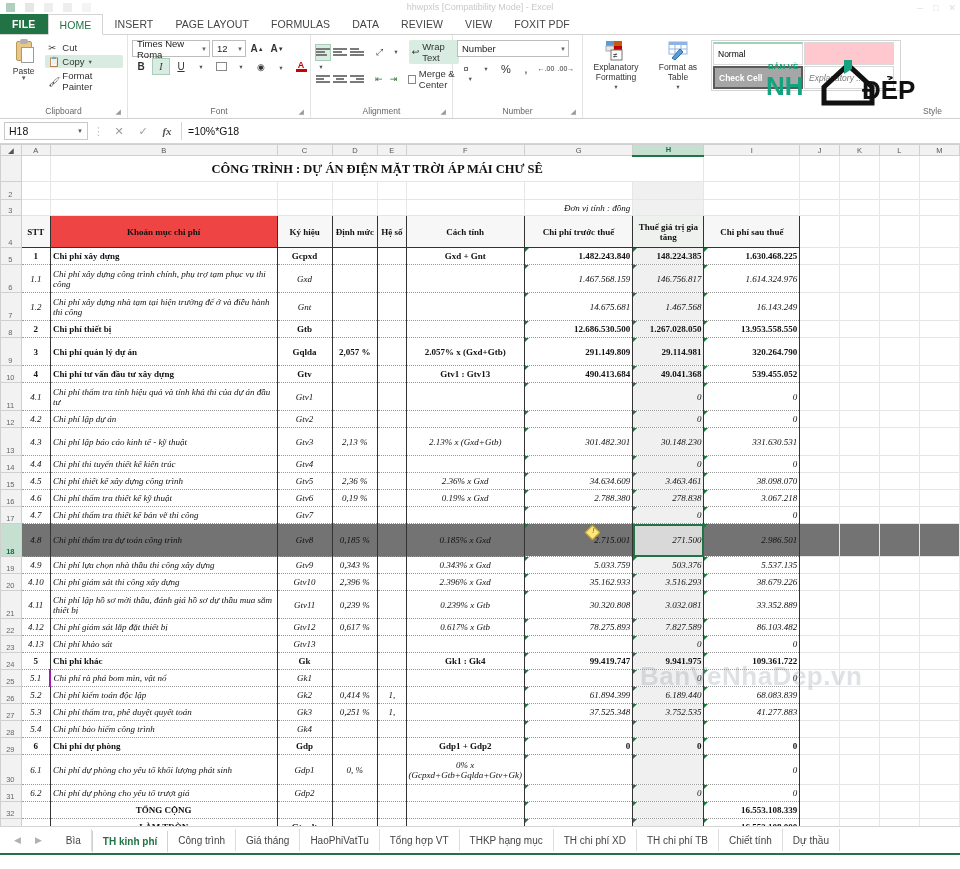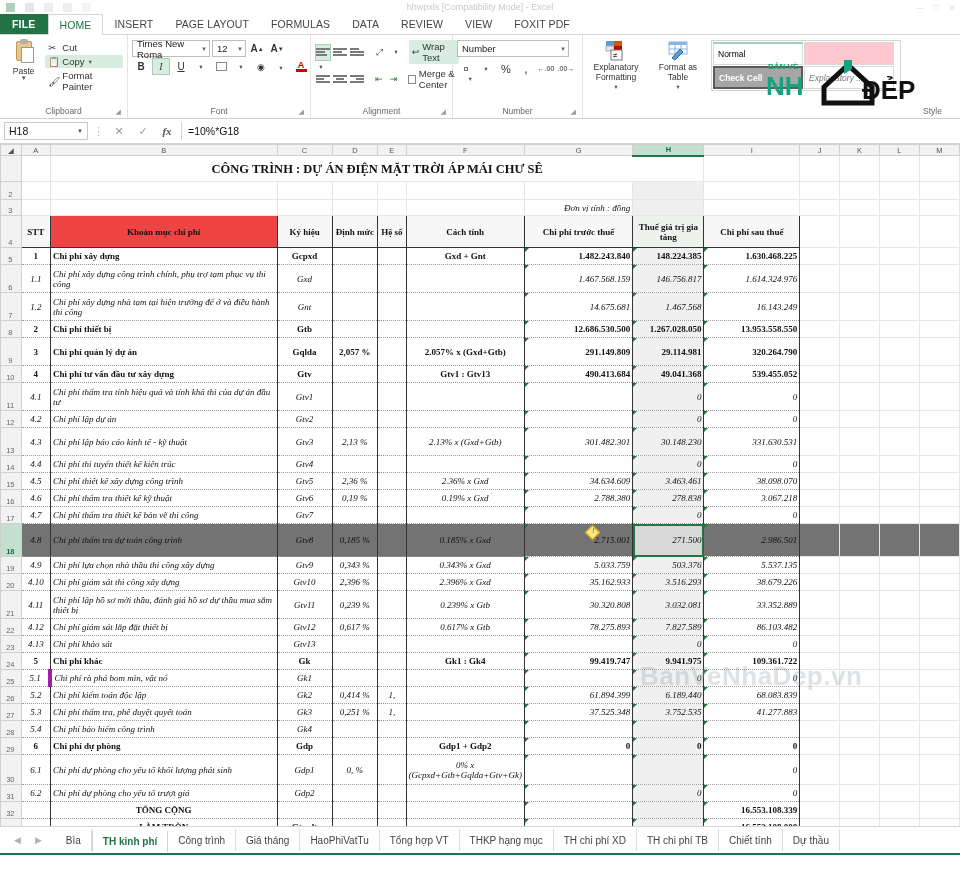--- a/index.html
+++ b/index.html
@@ -859,21 +859,21 @@
           <td class="cell bt bb rgt br2 flag bold">99.419.747</td>
           <td class="cell bt bb rgt br2 flag bold colsel">9.941.975</td>
           <td class="cell bt bb rgt br2 flag bold">109.361.722</td>
           <td class="gridline"></td>
           <td class="gridline"></td>
           <td class="gridline"></td>
           <td class="gridline"></td>
         </tr>
         <tr style="height: 17px;">
           <td class="rh">25</td>
-          <td class="cell bt bb ctr bl ital" style="border-right:4px solid #a21caf;">5.1</td>
+          <td class="cell bt bb ctr bl ital" style="border-right:2px solid #a21caf;">5.1</td>
           <td class="cell bt bb br2 ital">Chi phí rà phá bom mìn, vật nổ</td>
           <td class="cell bt bb ctr br2 ital">Gk1</td>
           <td class="cell bt bb ctr br2 ital"></td>
           <td class="cell bt bb ctr br2 ital"></td>
           <td class="cell bt bb ctr br2 ital"></td>
           <td class="cell bt bb rgt br2 flag ital"></td>
           <td class="cell bt bb rgt br2 flag ital colsel">0</td>
           <td class="cell bt bb rgt br2 flag ital">0</td>
           <td class="gridline"></td>
           <td class="gridline"></td>

